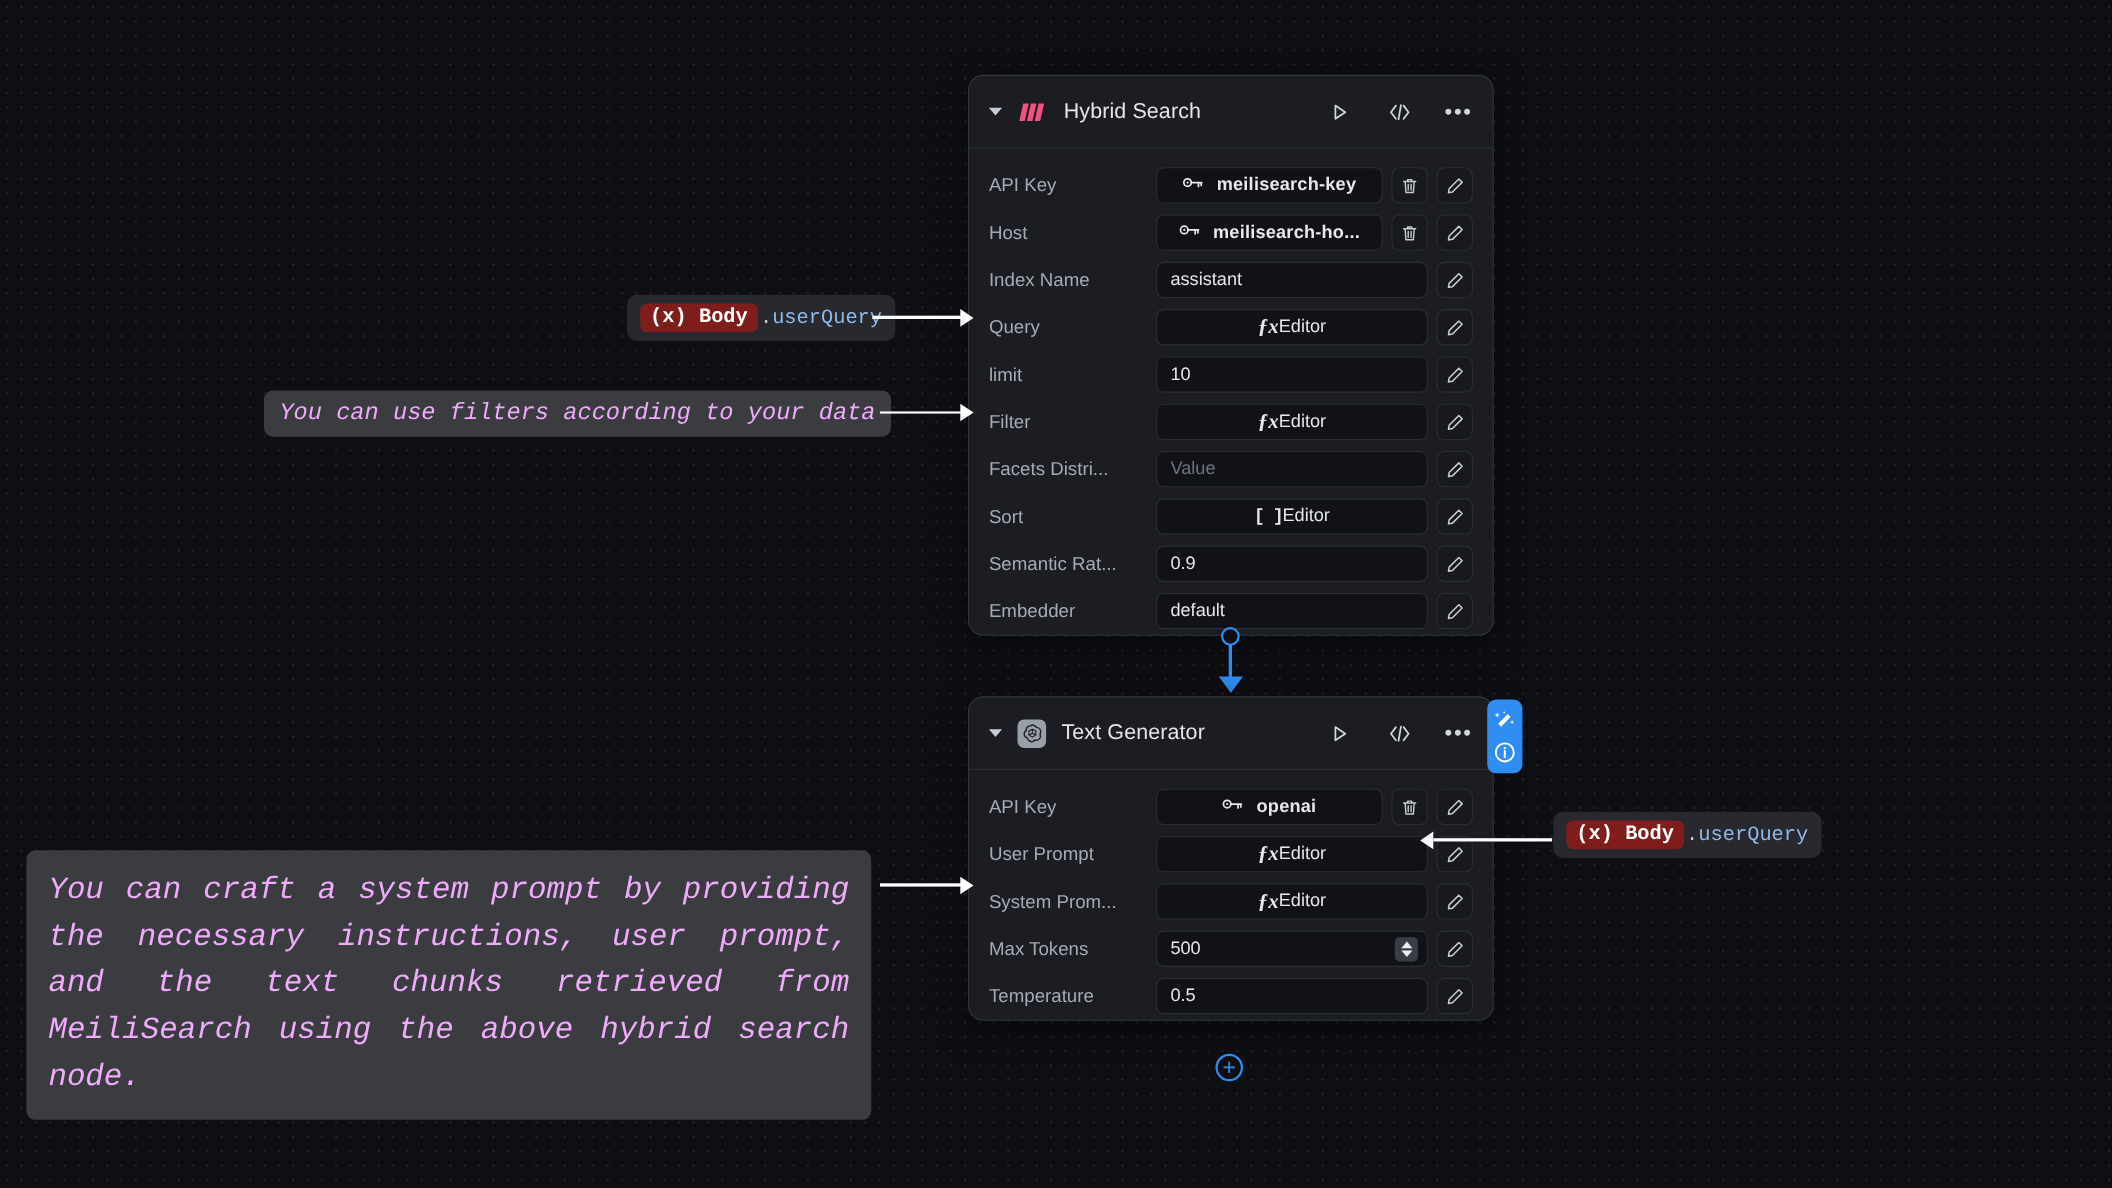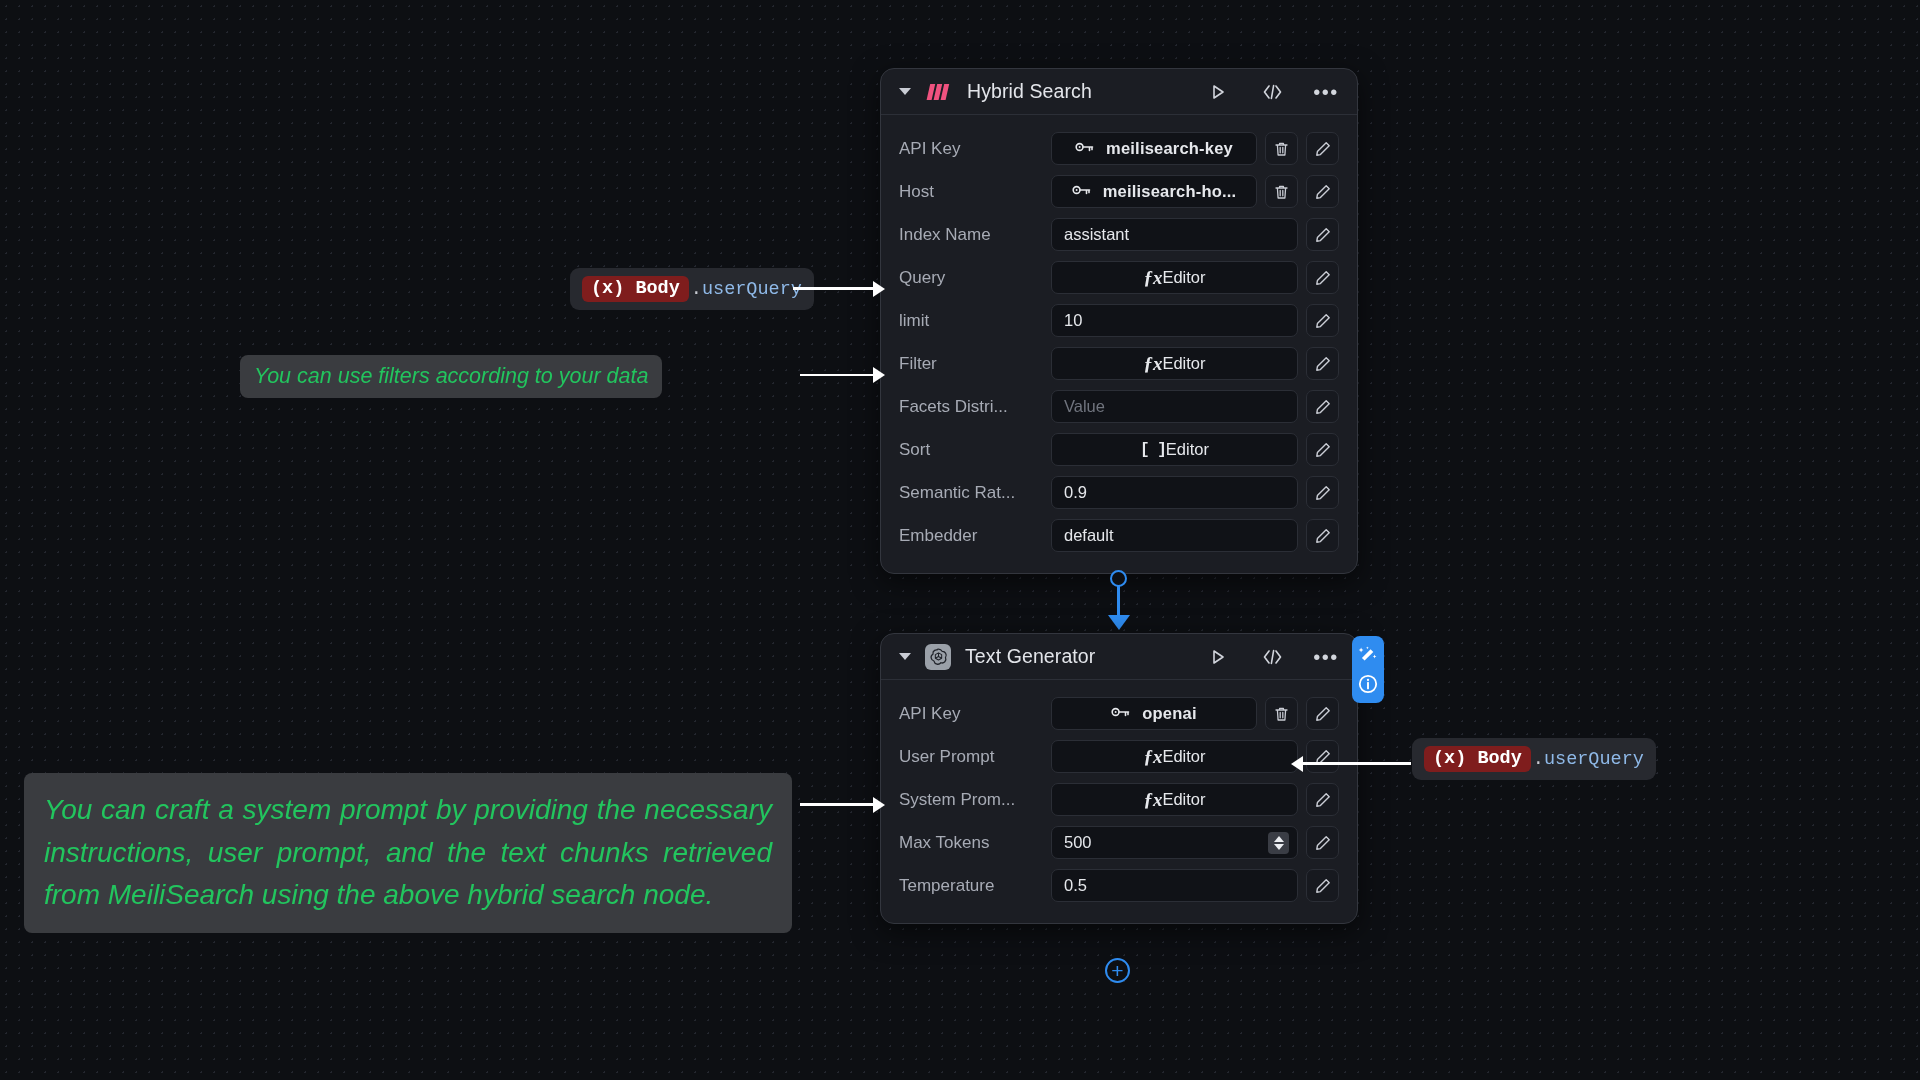--- a/index.html
+++ b/index.html
@@ -23,21 +23,21 @@
     position: absolute;
     background: #1b1d23;
     border: 1px solid #33363e;
     border-radius: 14px;
     box-shadow: 0 8px 28px rgba(0,0,0,.55);
   }
 
   .node-header {
     display: flex;
     align-items: center;
-    height: 46px;
+    height: 66px;
     padding: 0 18px;
     border-bottom: 1px solid #2c2f37;
     gap: 14px;
   }
 
   .chev-down {
     width: 0; height: 0;
     border-left: 6px solid transparent;
     border-right: 6px solid transparent;
     border-top: 7px solid #c9ccd4;
@@ -59,21 +59,21 @@
     display: flex; align-items: center; justify-content: center;
     width: 26px; height: 26px;
     color: #d2d5dc;
     cursor: pointer;
   }
   .hdr-btn.play { margin-right: 14px; }
   .hdr-btn.code { margin-right: 14px; }
   .dots { letter-spacing: 1.5px; font-size: 20px; line-height: 10px; color: #d2d5dc; }
 
   
-  .node-body { padding: 12px 18px 16px 18px; }
+  .node-body { padding: 12px 18px 0 18px; }
 
   .row {
     display: flex;
     align-items: center;
     height: 43px;
   }
 
   .row-label {
     width: 152px;
     flex: 0 0 152px;
@@ -176,23 +176,23 @@
     padding: 9px 0;
     cursor: pointer;
   }
   .side-tab .s-icon { width: 20px; height: 20px; color: #ffffff; display:flex; }
 
   
   .anno {
     position: absolute;
     background: #3a3c40;
     border-radius: 8px;
-    color: #22c55e;
+    color: #f0abfc;
     font-style: italic;
-    font-family: Liberation Sans, sans-serif;
+    font-family: Liberation Mono, monospace;
   }
   .anno.small { padding: 9px 14px; font-size: 21.5px; white-space: nowrap; }
   .anno.big {
     padding: 16px 20px;
     font-size: 28px;
     line-height: 1.52;
     text-align: justify;
     text-justify: inter-word;
   }
 

